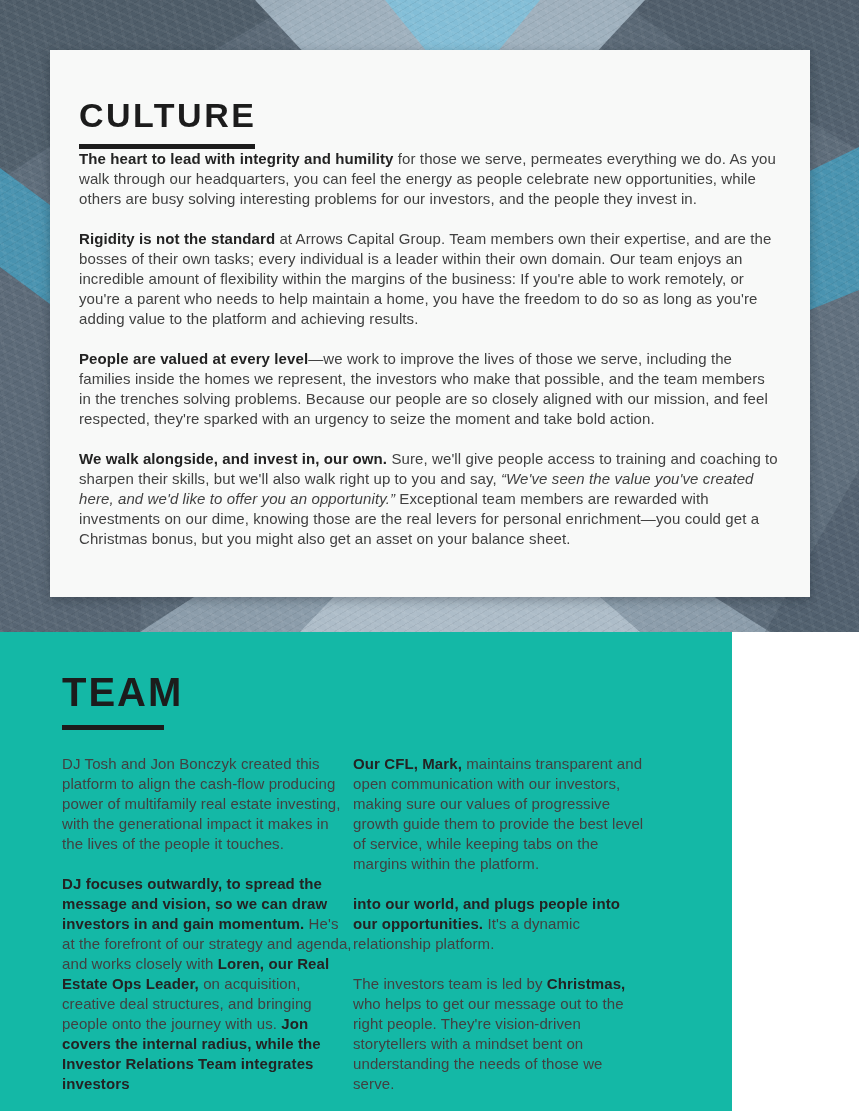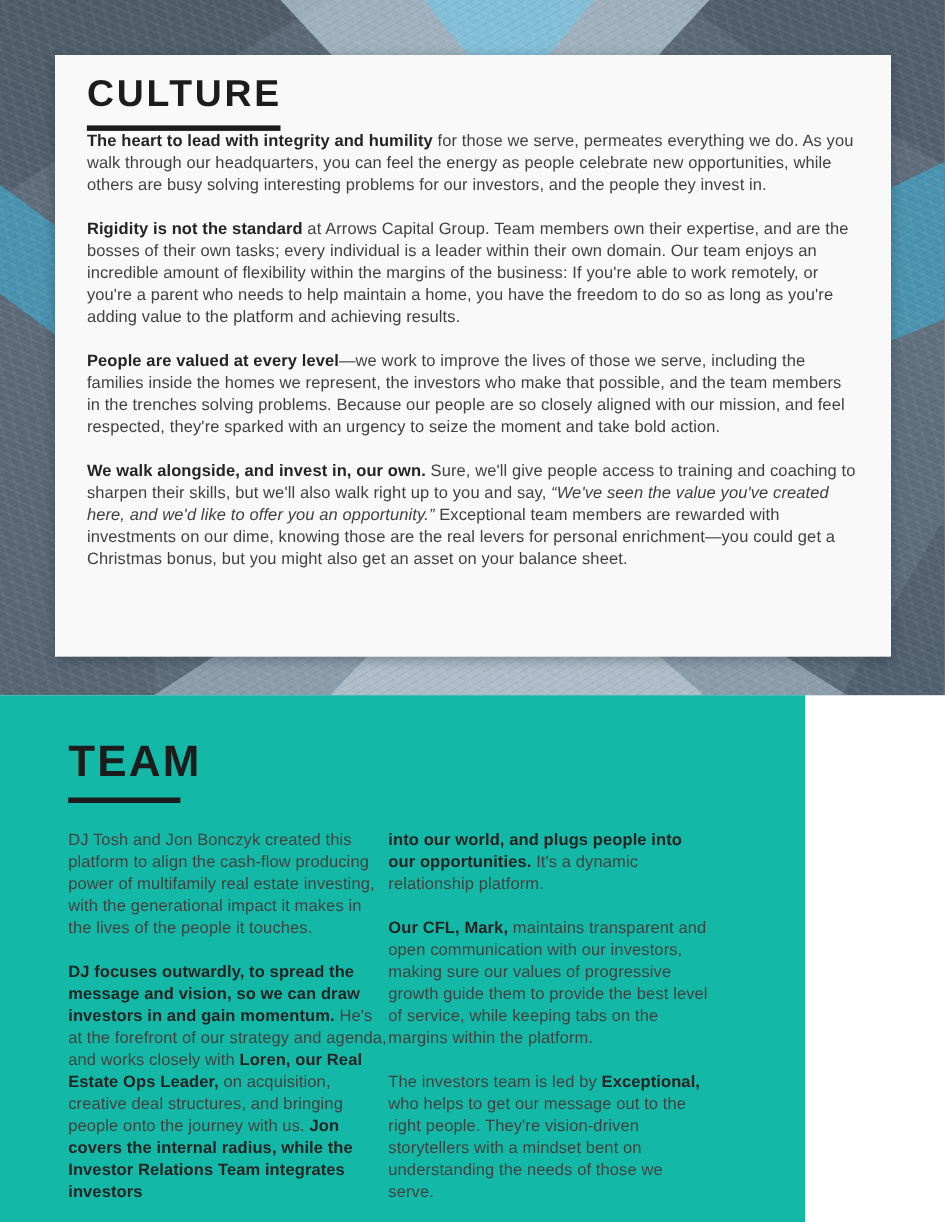--- a/index.html
+++ b/index.html
@@ -54,21 +54,21 @@
       repeating-linear-gradient(77deg, rgba(255,255,255,0.03) 0 3px, transparent 3px 11px);
   }
 
   
   .card{
     position:absolute;
     left:50px;top:50px;
     width:760px;height:547px;
     background:var(--card-bg);
     box-shadow:0 3px 10px rgba(15,25,35,0.32);
-    padding:18px 30px 0 29px;
+    padding:48px 30px 0 29px;
     overflow:hidden;
   }
   h1.culture-title{
     margin:0;
     font-size:34px;
     line-height:34px;
     font-weight:bold;
     letter-spacing:2.5px;
     color:var(--heading);
   }
@@ -144,20 +144,20 @@
 
   <div class="team">
     <h2 class="team-title">TEAM</h2>
     <div class="rule team-rule"></div>
     <div class="cols">
       <div class="col">
         <p><span class="run-normal">DJ Tosh and Jon Bonczyk created this platform to align the cash-flow producing power of multifamily real estate investing, with the generational impact it makes in the lives of the people it touches.</span></p>
         <p><span class="run-bold">DJ focuses outwardly, to spread the message and vision, so we can draw investors in and gain momentum.</span><span class="run-normal"> He's at the forefront of our strategy and agenda, and works closely with </span><span class="run-bold">Loren, our Real Estate Ops Leader,</span><span class="run-normal"> on acquisition, creative deal structures, and bringing people onto the journey with us. </span><span class="run-bold">Jon covers the internal radius, while the Investor Relations Team integrates investors</span></p>
       </div>
       <div class="col">
+        <p><span class="run-bold">Our CFL, Mark,</span><span class="run-normal"> maintains transparent and open communication with our investors, making sure our values of progressive growth guide them to provide the best level of service, while keeping tabs on the margins within the platform.</span></p>
         <p><span class="run-bold">into our world, and plugs people into our opportunities.</span><span class="run-normal"> It's a dynamic relationship platform.</span></p>
-        <p><span class="run-bold">Our CFL, Mark,</span><span class="run-normal"> maintains transparent and open communication with our investors, making sure our values of progressive growth guide them to provide the best level of service, while keeping tabs on the margins within the platform.</span></p>
-        <p><span class="run-normal">The investors team is led by </span><span class="run-bold">Exceptional,</span><span class="run-normal"> who helps to get our message out to the right people. They're vision-driven storytellers with a mindset bent on understanding the needs of those we serve.</span></p>
+        <p><span class="run-normal">The investors team is led by </span><span class="run-bold">Christmas,</span><span class="run-normal"> who helps to get our message out to the right people. They're vision-driven storytellers with a mindset bent on understanding the needs of those we serve.</span></p>
       </div>
     </div>
   </div>
 
 </div>
 
 </body></html>

